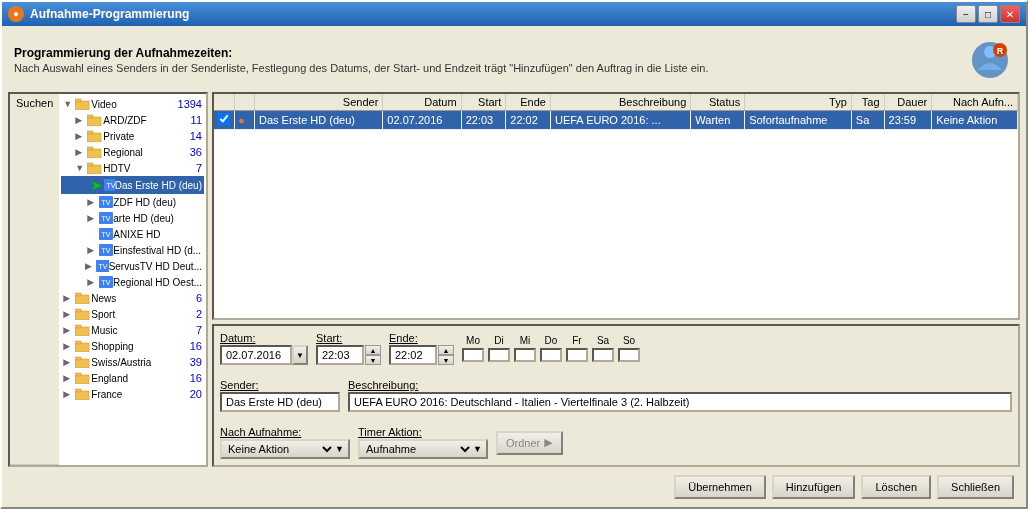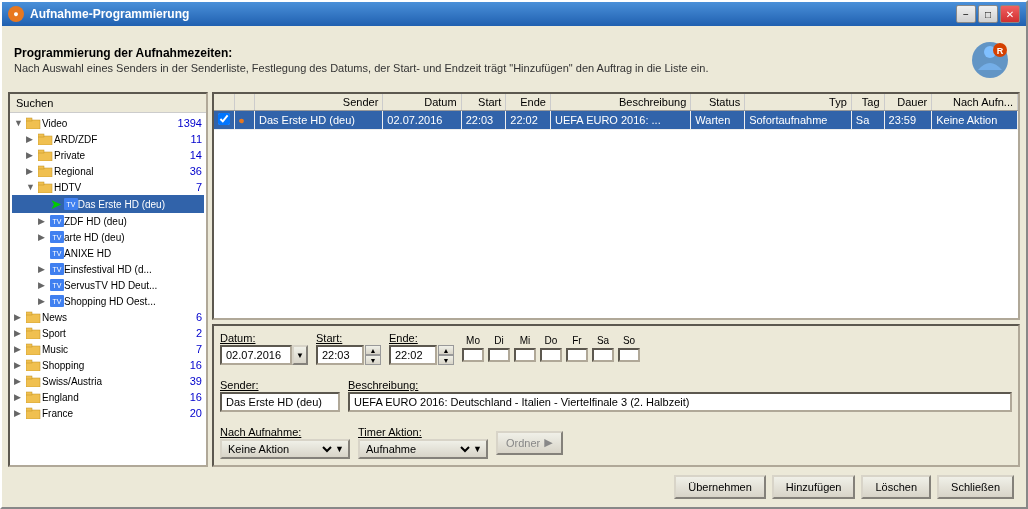--- a/index.html
+++ b/index.html
@@ -121,21 +121,21 @@
       overflow: hidden;
     }
 
     .sidebar {
       width: 200px;
       flex-shrink: 0;
       border: 2px inset #b0a898;
       background: white;
       overflow-y: auto;
       display: flex;
-      flex-direction: column;
+      flex-direction: row;
     }
 
     .search-label {
       padding: 3px 6px;
       font-size: 11px;
       background: #ece9d8;
       border-bottom: 1px solid #ccc;
     }
 
     .tree-area {
@@ -560,21 +560,21 @@
             <span class="tree-label">ServusTV HD Deut...</span>
           </div>
 
           <div class="tree-item">
             <div class="tree-indent" style="width:24px"></div>
             <span class="tree-arrow">▶</span>
             <svg width="14" height="12">
                 <rect x="0" y="0" width="14" height="12" fill="#4080f0" rx="1"></rect>
                 <text x="7" y="9" text-anchor="middle" fill="white" font-size="7">TV</text>
               </svg>
-            <span class="tree-label">Shopping HD Oest...</span>
+            <span class="tree-label">Regional HD Oest...</span>
           </div>
 
           <div class="tree-item">
             <div class="tree-indent" style="width:0px"></div>
             <span class="tree-arrow">▶</span>
             <svg width="16" height="12">
                 <rect x="0" y="3" width="14" height="9" fill="#f0c050" stroke="#c09020" stroke-width="0.5"></rect>
                 <rect x="0" y="1" width="6" height="3" fill="#f0c050" stroke="#c09020" stroke-width="0.5"></rect>
               </svg>
             <span class="tree-label">News</span>

